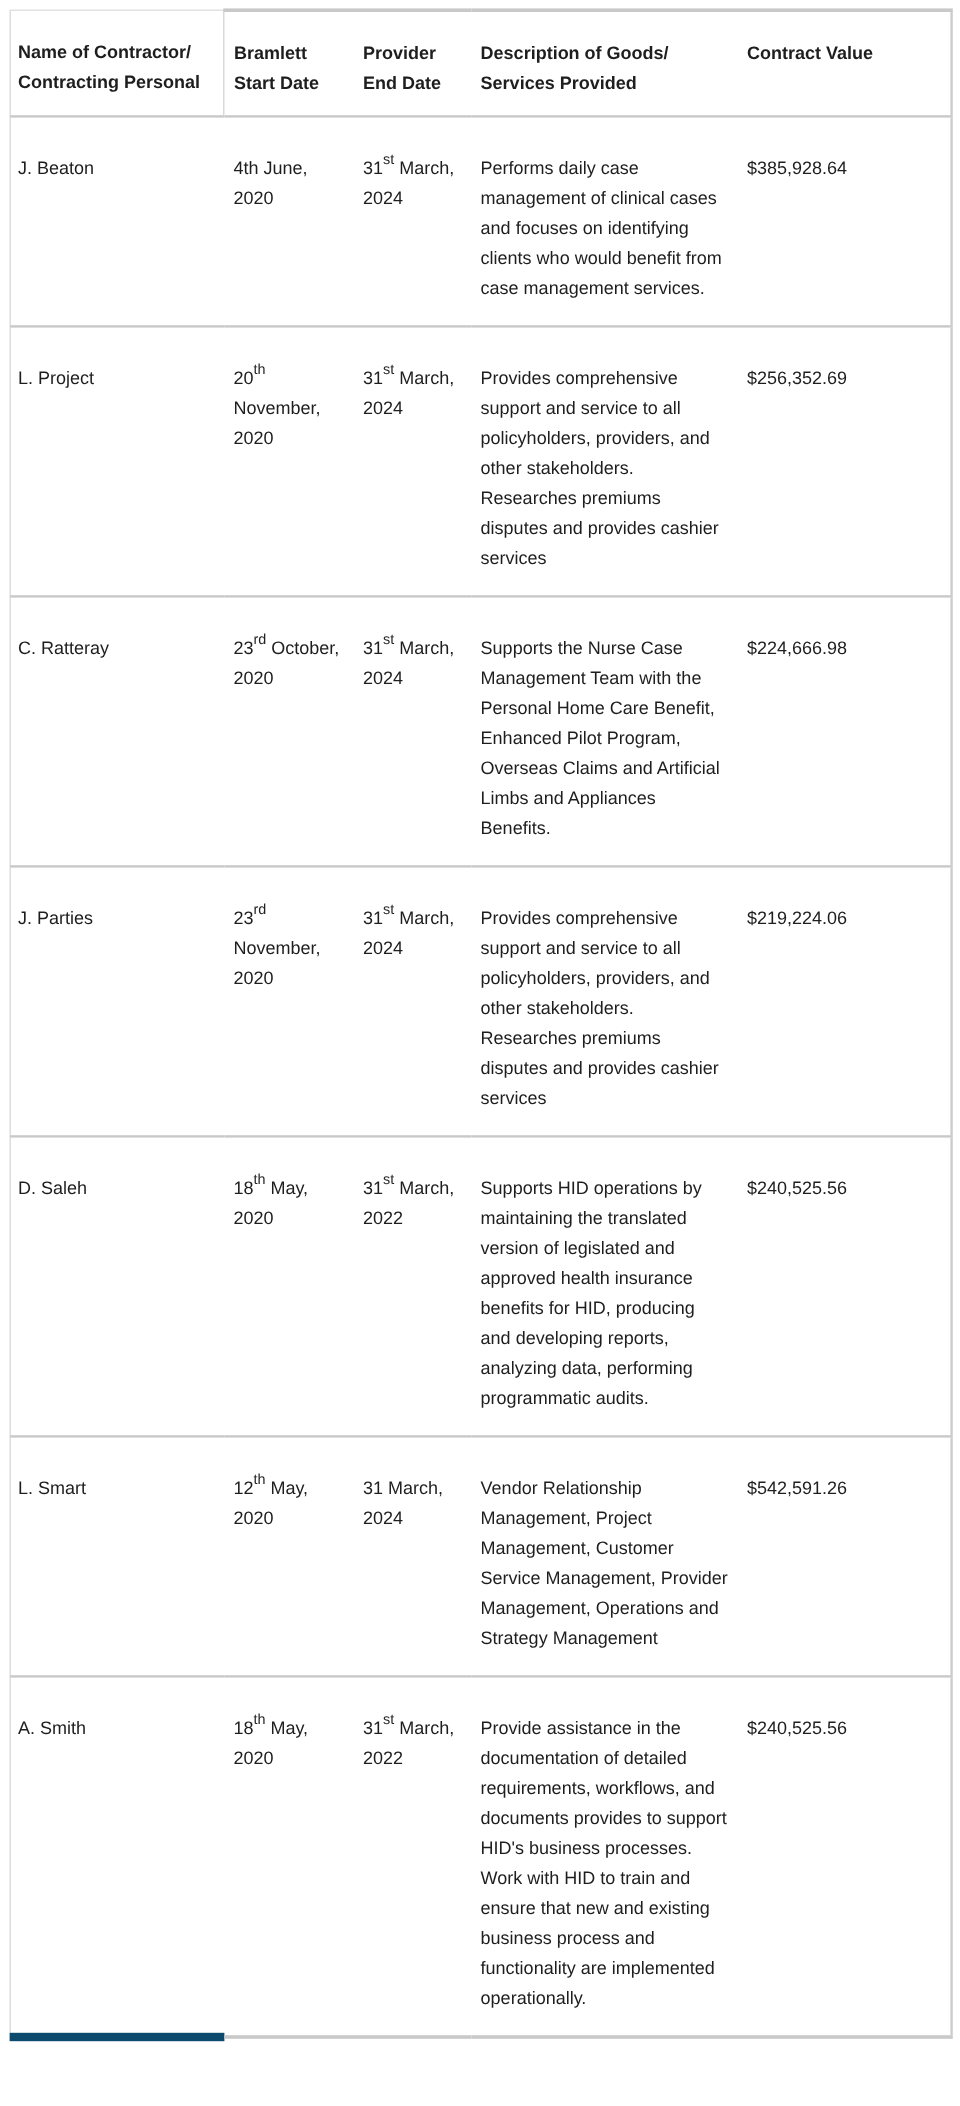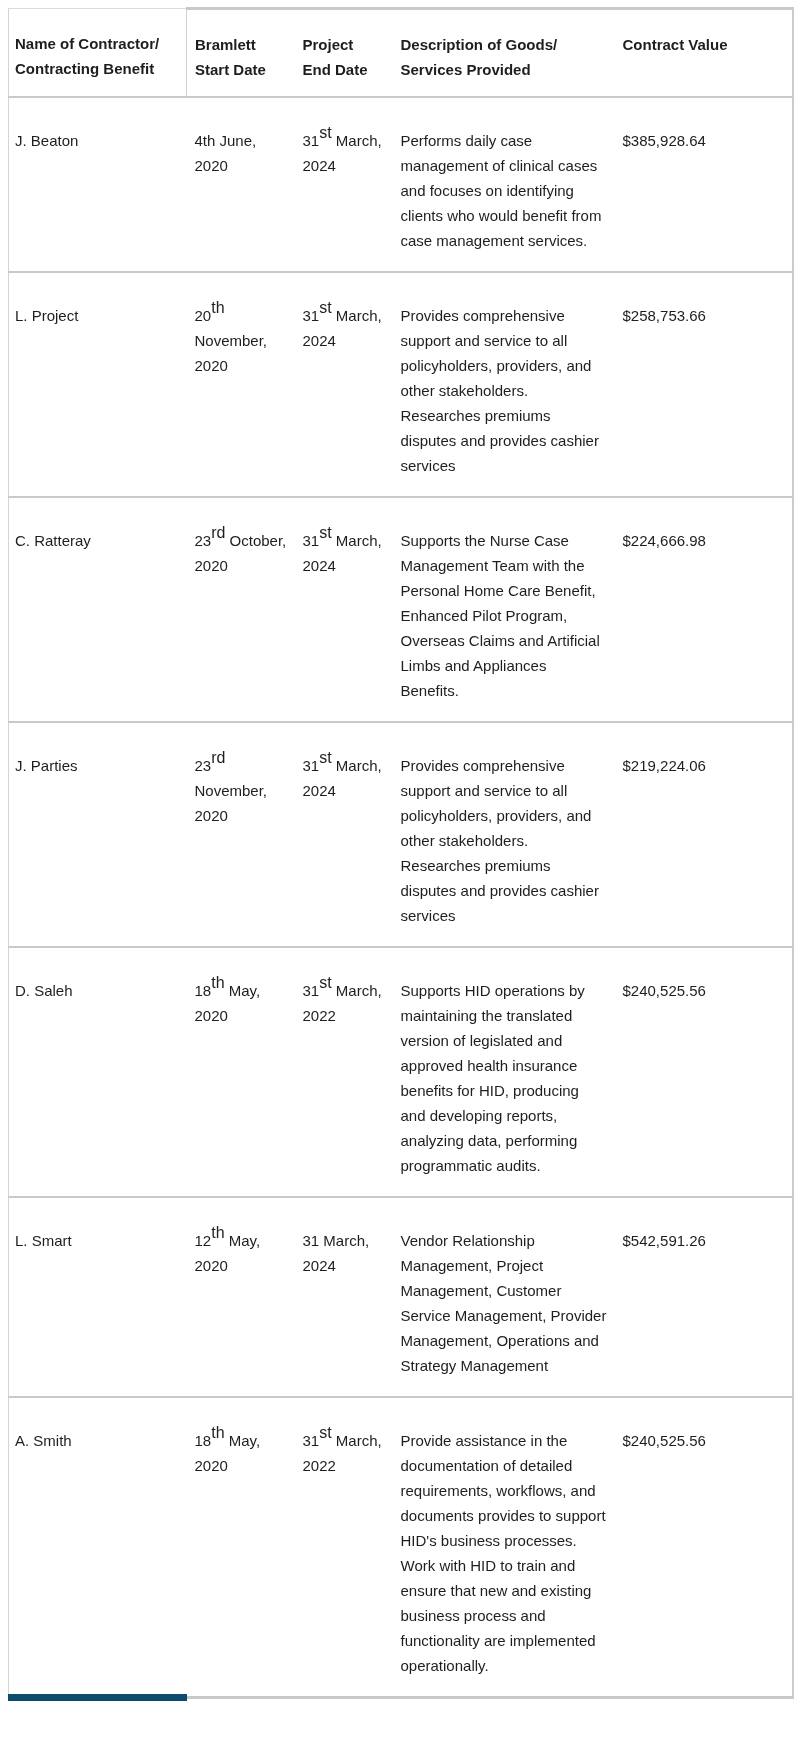--- a/index.html
+++ b/index.html
@@ -50,63 +50,63 @@
   thead th:first-child { border-top: 1px solid #dadada; border-right: 1px solid #d0d0d0; }
 
   
   tbody td { border-top: 2px solid #c9c9c9; margin-left: 16px; }
 
   
   tbody tr:last-child td { border-bottom: 3px solid #c9c9c9; }
   tbody tr:last-child td:first-child { border-bottom: 7px solid #0c4a6e; }
 
   sup {
-    font-size: 16px;
+    font-size: 12px;
     line-height: 0;
     position: relative;
     top: -0.15em;
     vertical-align: super;
   }
 </style>
 </head>
 <body>
 
 <div class="page">
   <table class="contracts">
     <colgroup>
       <col class="c1">
         <col class="c2">
         <col class="c3">
         <col class="c4">
         <col class="c5">
     </colgroup>
     <thead>
       <tr>
-        <th>Name of Contractor/ Contracting Benefit</th>
+        <th>Name of Contractor/ Contracting Personal</th>
         <th>Bramlett Start Date</th>
-        <th>Project End Date</th>
+        <th>Provider End Date</th>
         <th>Description of Goods/ Services Provided</th>
         <th>Contract Value</th>
       </tr>
     </thead>
     <tbody id="rows-body">
   <tr>
     <td class="c1">J. Beaton</td>
     <td class="c2"><span>4th</span><sup></sup><span> June, 2020</span></td>
     <td class="c3"><span>31</span><sup>st</sup><span> March, 2024</span></td>
     <td class="c4">Performs daily case management of clinical cases and focuses on identifying clients who would benefit from case management services.</td>
     <td class="c5">$385,928.64</td>
   </tr>
 
   <tr>
     <td class="c1">L. Project</td>
     <td class="c2"><span>20</span><sup>th</sup><span> November, 2020</span></td>
     <td class="c3"><span>31</span><sup>st</sup><span> March, 2024</span></td>
     <td class="c4">Provides comprehensive support and service to all policyholders, providers, and other stakeholders. Researches premiums disputes and provides cashier services</td>
-    <td class="c5">$258,753.66</td>
+    <td class="c5">$256,352.69</td>
   </tr>
 
   <tr>
     <td class="c1">C. Ratteray</td>
     <td class="c2"><span>23</span><sup>rd</sup><span> October, 2020</span></td>
     <td class="c3"><span>31</span><sup>st</sup><span> March, 2024</span></td>
     <td class="c4">Supports the Nurse Case Management Team with the Personal Home Care Benefit, Enhanced Pilot Program, Overseas Claims and Artificial Limbs and Appliances Benefits.</td>
     <td class="c5">$224,666.98</td>
   </tr>
 

